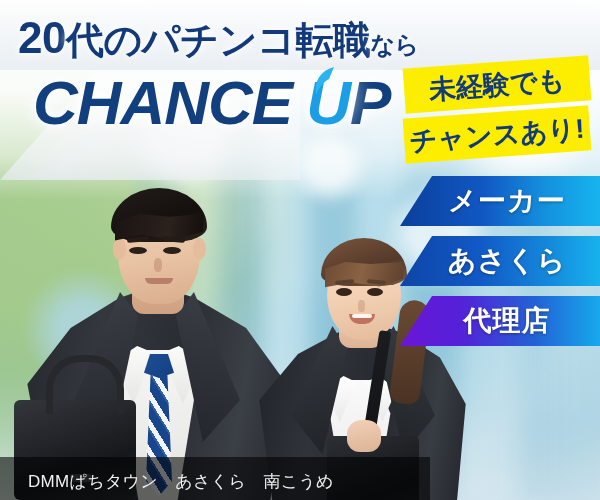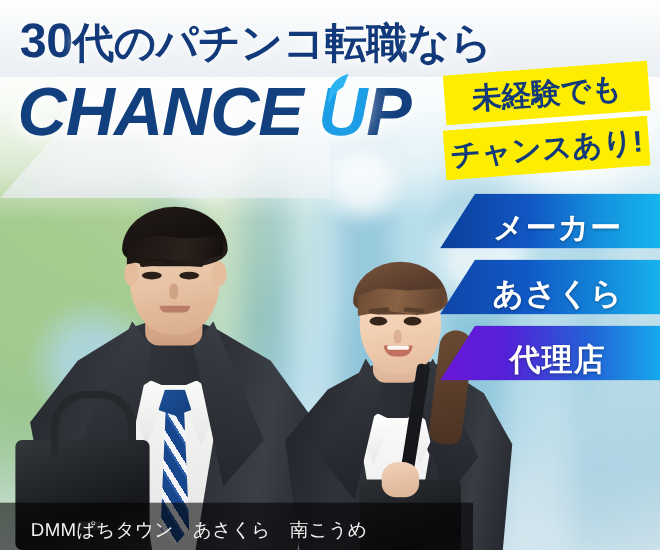--- a/index.html
+++ b/index.html
@@ -245,24 +245,24 @@
   .headline{
     position:absolute;left:18px;top:16px;width:430px;
     color:#123a7a;font-weight:700;
   }
   .headline .line1{
     font-size:38px;line-height:1;letter-spacing:-.5px;
     white-space:nowrap;
     text-shadow:0 0 7px rgba(255,255,255,.95),0 0 14px rgba(255,255,255,.85);
   }
   .headline .line1 .num{font-size:44px;}
-  .headline .line1 .tail{font-size:38px;}
+  .headline .line1 .tail{font-size:24px;}
 
   .logo{
-    position:absolute;left:16px;top:72px;
+    position:absolute;left:33px;top:72px;
     font-size:62px;line-height:1;font-style:italic;font-weight:700;
     letter-spacing:-1px;white-space:nowrap;
     color:#12407f;
     text-shadow:0 0 8px rgba(255,255,255,.98),0 0 18px rgba(255,255,255,.9),0 0 26px rgba(255,255,255,.7);
   }
   .logo .up{margin-left:14px;position:relative;display:inline-block;}
   .logo .u{color:#1b9ee6;position:relative;}
   .logo .swoosh{
     position:absolute;left:6px;top:-6px;width:26px;height:30px;
     pointer-events:none;
@@ -278,21 +278,21 @@
     display:flex;align-items:center;justify-content:center;
     white-space:nowrap;
   }
   .badge .bar1{top:4px;width:186px;height:45px;font-size:27px;transform:rotate(-4.2deg);}
   .badge .bar2{top:54px;width:186px;height:45px;font-size:27px;transform:rotate(-4.2deg);}
 
   
   .cats{position:absolute;right:0;top:176px;width:200px;}
   .cat{
     position:relative;height:50px;margin-bottom:10px;
-    display:flex;align-items:flex-end;
+    display:flex;align-items:center;
     clip-path:polygon(16% 0,100% 0,100% 100%,0 100%);
     box-shadow:0 1px 3px rgba(0,0,0,.18);
   }
   .cat span{
     width:100%;text-align:center;padding-left:14px;
     color:#fff;font-weight:700;font-size:28px;letter-spacing:1px;
     text-shadow:0 1px 3px rgba(0,0,0,.35);
   }
   .cat.c1{background:linear-gradient(90deg,#0b3f9b 0%,#1158c4 42%,#1490dd 72%,#16b4ef 100%);}
   .cat.c2{background:linear-gradient(90deg,#3a14c8 0%,#3e2fd8 35%,#1a6fdb 70%,#16b0ec 100%);}
@@ -368,21 +368,21 @@
     <div class="eye-r"></div>
     <div class="nose"></div>
     <div class="mouth"></div>
     <div class="teeth"></div>
     <div class="strap"></div>
     <div class="bag"></div>
     <div class="hand"></div>
   </div>
 
   <div class="headline">
-    <div class="line1"><span class="num">30</span><span>代のパチンコ転職</span><span class="tail">なら</span></div>
+    <div class="line1"><span class="num">20</span><span>代のパチンコ転職</span><span class="tail">なら</span></div>
   </div>
 
   <div class="logo"><span>CHANCE</span><span class="up"><span class="u">U</span><svg class="swoosh" viewBox="0 0 26 30">
           <path d="M4 29 C2 15 8 5 22 1 L17 13 C10 17 7 22 4 29 Z" fill="#2bb4f0"></path>
         </svg><span class="p">P</span></span></div>
 
   <div class="badge">
     <div class="bar bar1">未経験でも</div>
     <div class="bar bar2">チャンスあり!</div>
   </div>

